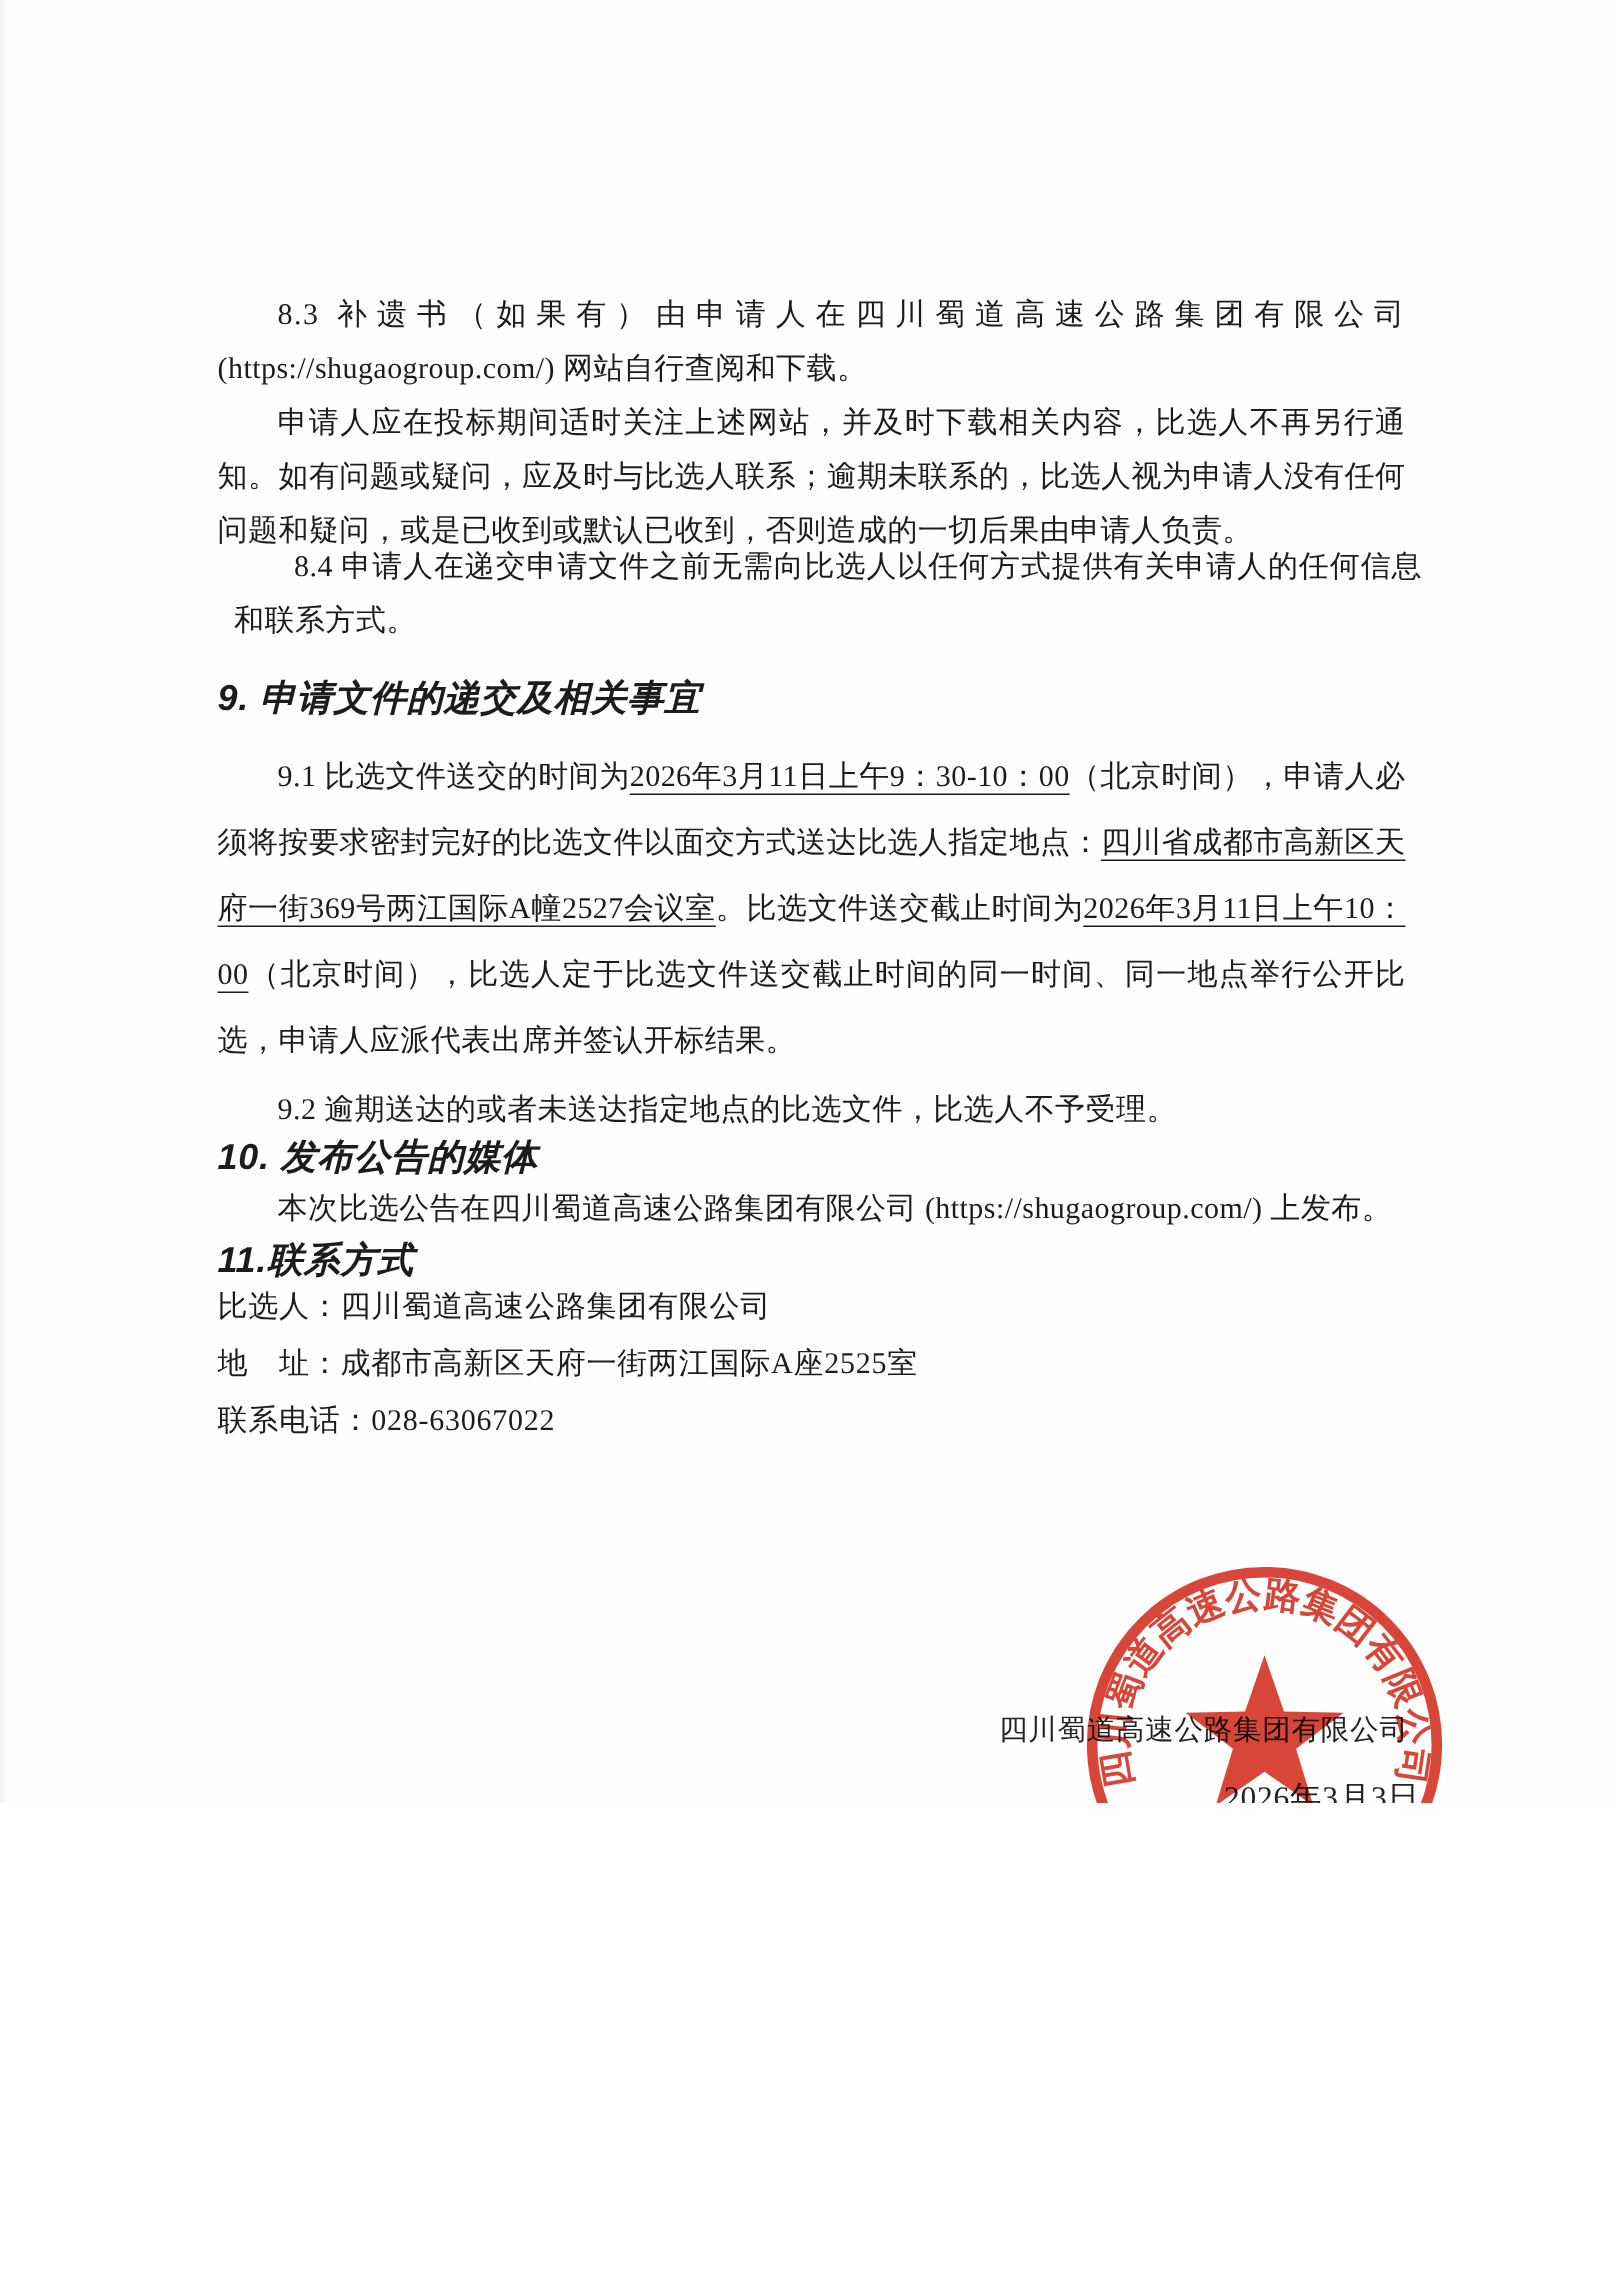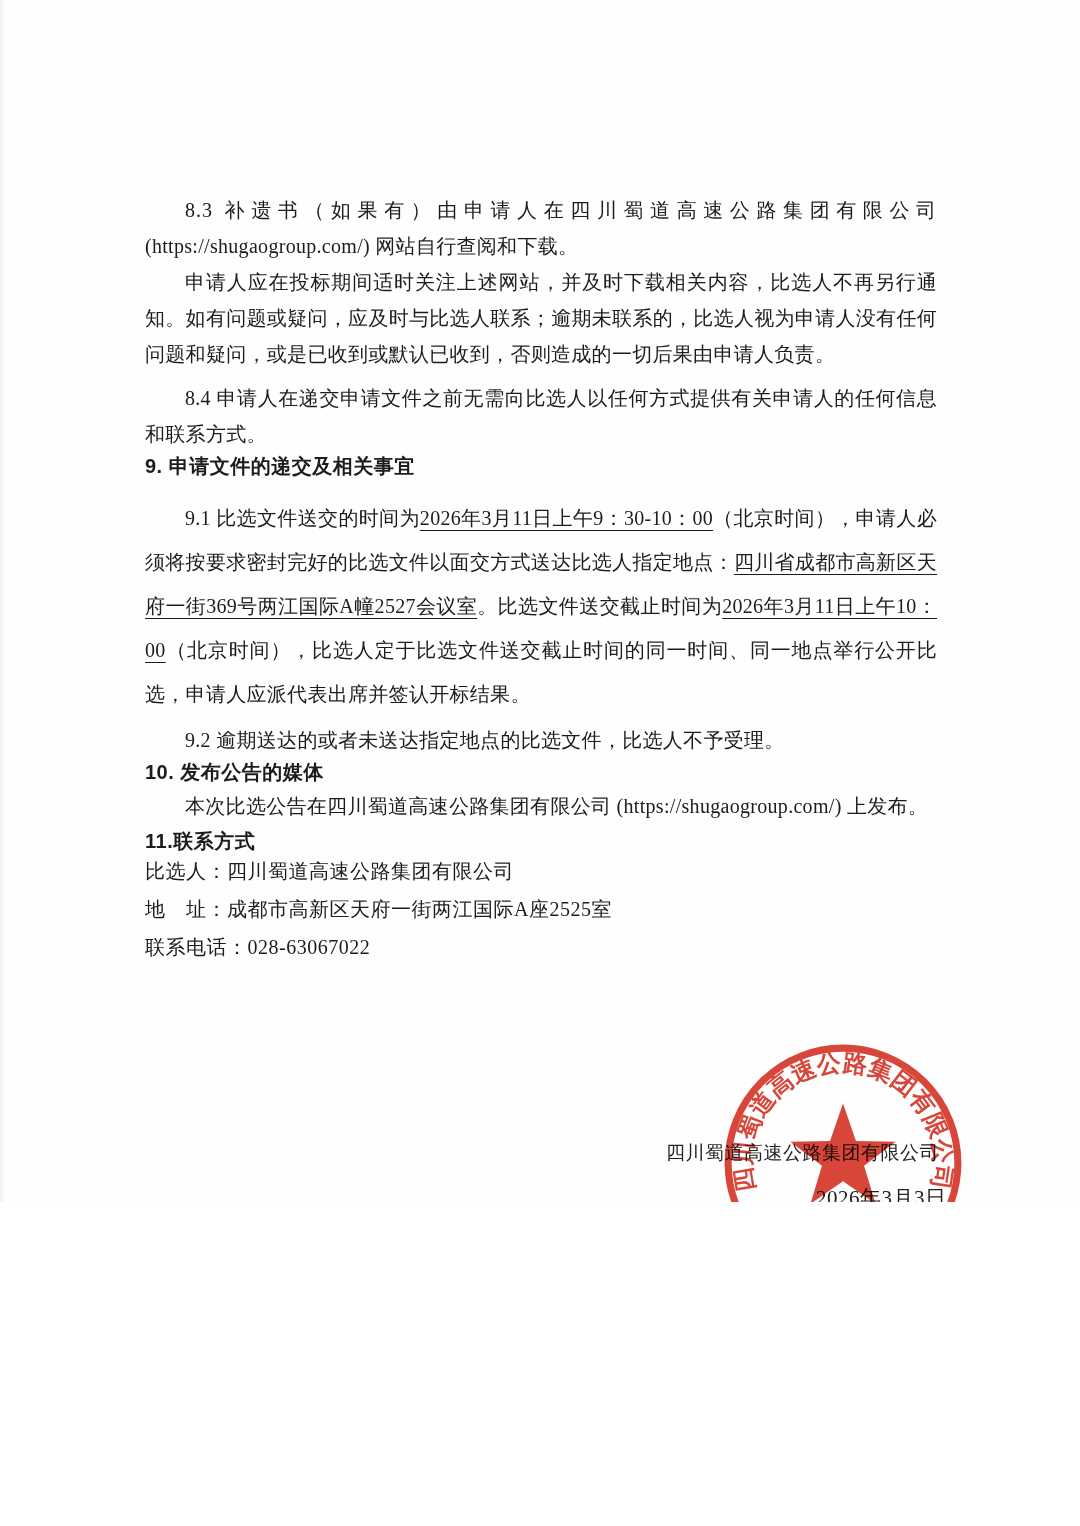--- a/index.html
+++ b/index.html
@@ -23,29 +23,29 @@
     margin:0; font-size:20px; line-height:36px;
     text-align:justify; letter-spacing:0.3px;
   }
   .indent { text-indent:2em;font-family:Liberation Serif, serif; }
   .wide  { line-height:44px; }
   .line  { display:block; }
   .spread{ text-align:justify; text-align-last:justify; text-indent:2em; letter-spacing:1px; }
   .heading {
     position:absolute; left:0; width:100%; margin:0;
     font-family:"Liberation Sans","DejaVu Sans",sans-serif;
-    font-size:20px; font-weight:700; line-height:32px; letter-spacing:0.5px;
+    font-size:24px; font-weight:700; line-height:32px; letter-spacing:0.5px;font-style:italic;
   }
   .u { text-decoration:underline; text-underline-offset:5px; text-decoration-thickness:1.3px; }
   .contact { position:absolute; left:0; width:100%; }
   .contact p { margin:0; font-size:20px; line-height:38px; letter-spacing:0.5px; }
 
   #p83    { top:192px; }
   #pwatch { top:264px; }
-  #p84    { top:380px; }
+  #p84    { top:360px;margin-left:11px; }
   #h9     { top:450px; }
   #p91    { top:496px; }
   #p92    { top:722px; }
   #h10    { top:756px; }
   #p10    { top:788px; }
   #h11    { top:825px; }
   #contact{ top:852px; }
 
   .signature-company {
     position:absolute; left:666px; top:1140px;

